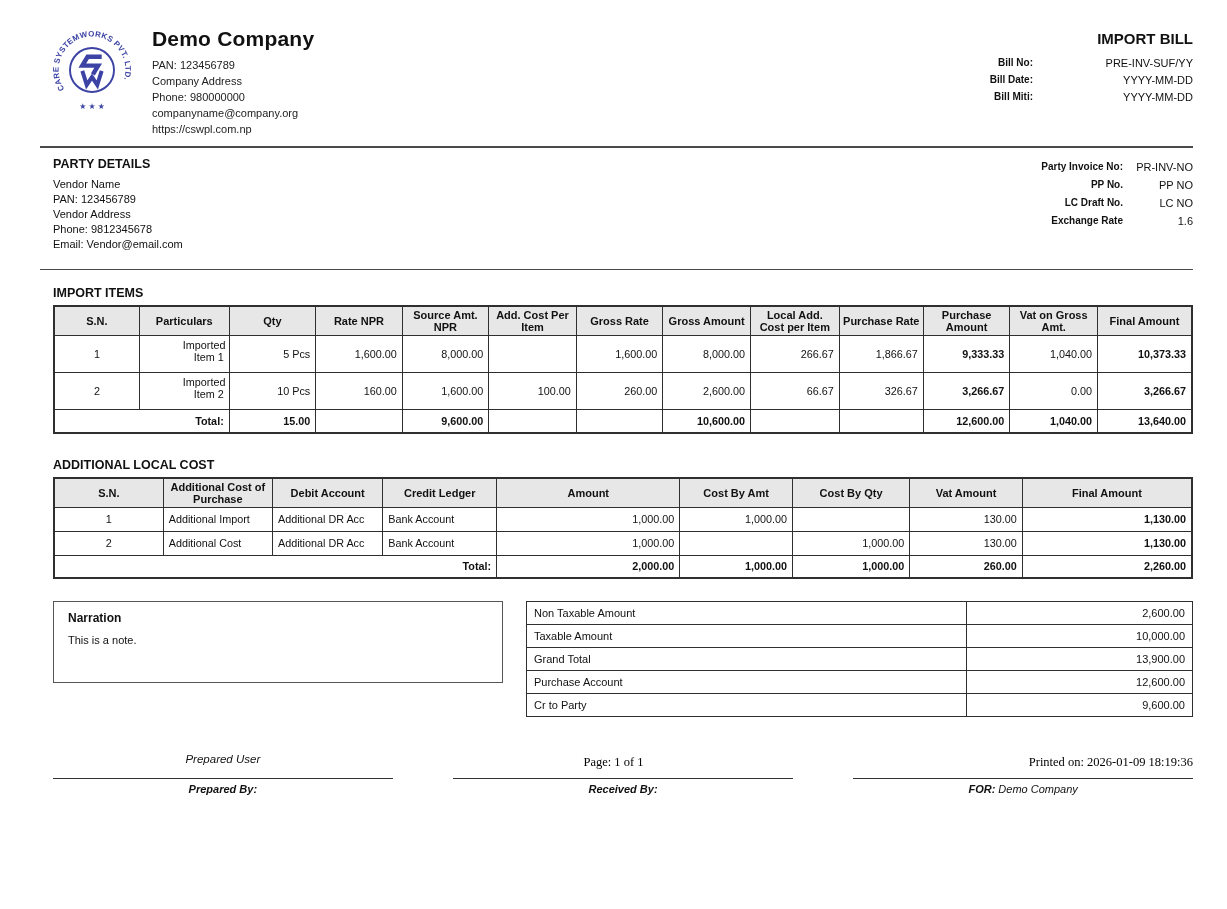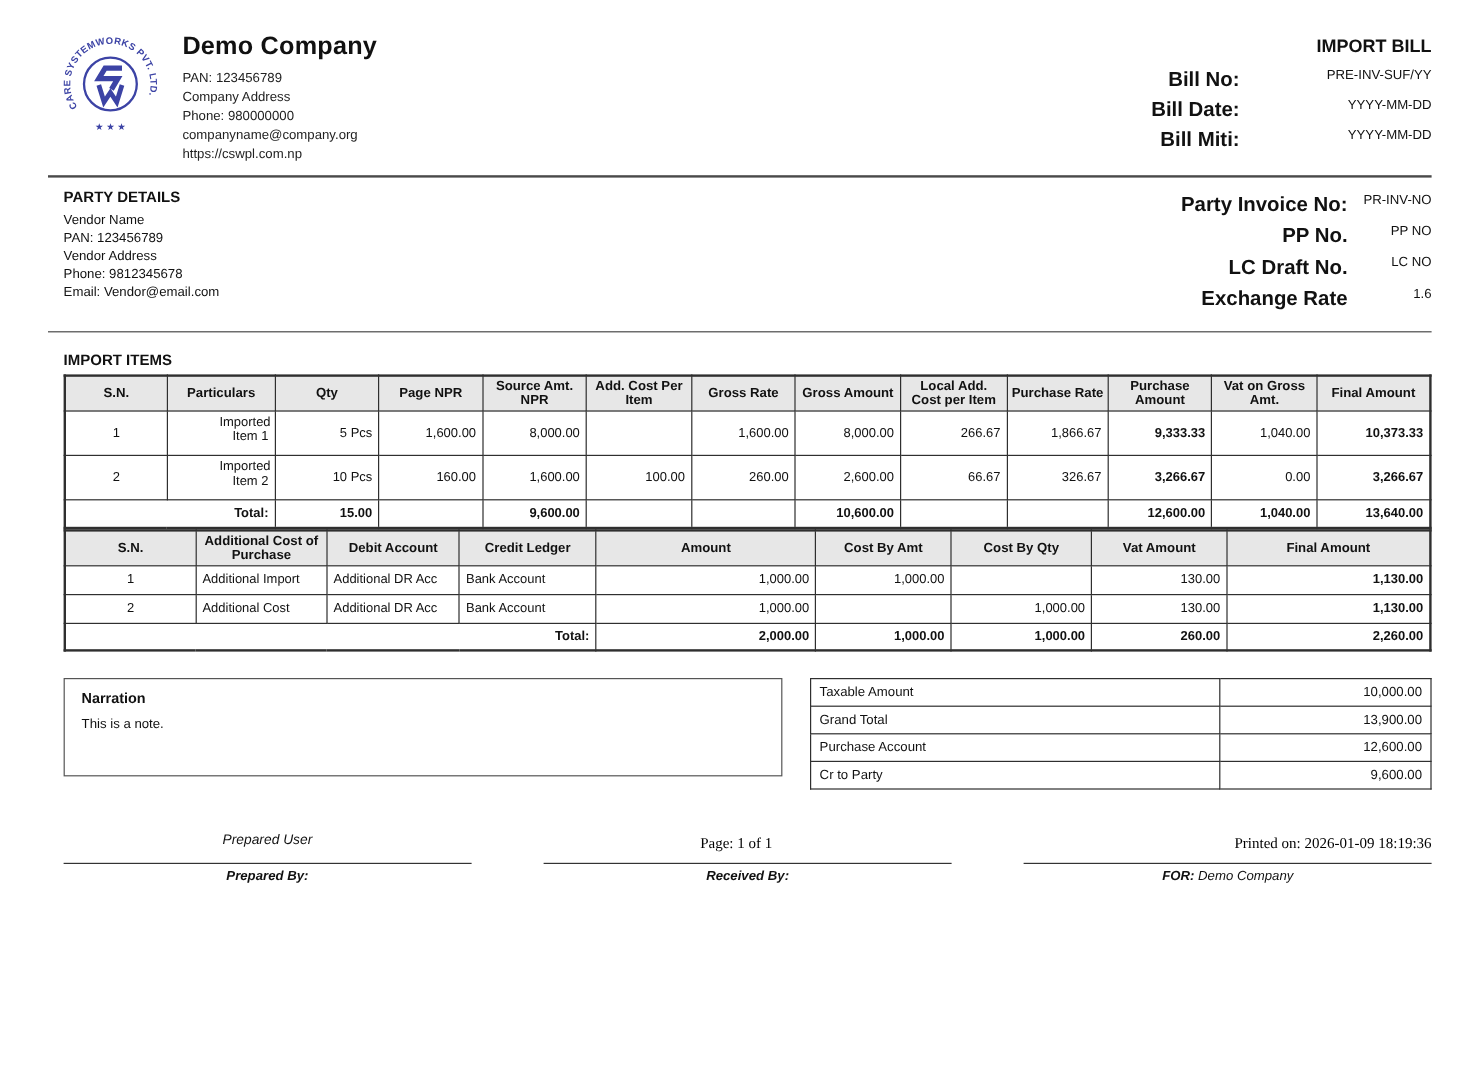--- a/index.html
+++ b/index.html
@@ -20,21 +20,21 @@
   .logo-stroke { stroke:var(--brand-blue,#3c43a5); fill:none; }
   .logo-fill { fill:var(--brand-blue,#3c43a5); }
   .company-block { padding-top:5px; }
   .company-name { font-size:21px; font-weight:bold; margin-bottom:6px; letter-spacing:.2px; }
   .company-line { font-size:11px; line-height:16px; color:#222; }
 
   .header-right { text-align:right; padding-top:8px; width:330px; }
   .bill-title { font-size:15px; font-weight:bold; margin-bottom:10px; }
   .kv { display:grid; grid-template-columns:1fr 100px; column-gap:60px; row-gap:5px; }
   .kv.party-kv { grid-template-columns:1fr 70px; column-gap:0; row-gap:6px; }
-  .kv-label { font-weight:bold; font-size:17px; text-align:right; white-space:nowrap; }
+  .kv-label { font-weight:bold; font-size:10px; text-align:right; white-space:nowrap; }
   .kv-value { font-size:11px; text-align:right; white-space:nowrap; }
 
   .rule { border-top:2px solid #4a4a4a; margin:9px 0 0 -13px; }
   .rule.thin { border-top-width:1.5px; }
 
   
   .party { display:flex; justify-content:space-between; margin-top:9px; padding-bottom:8px; }
   .party-heading { font-size:12.5px; font-weight:bold; margin-bottom:6px; }
   .party-line { font-size:11px; line-height:15px; }
   .party-right { width:330px; padding-top:4px; }
@@ -55,21 +55,21 @@
   tr.total td { height:23px; font-weight:bold; }
   td.ctr { text-align:center; }
   td.num { text-align:right; }
   td.lft { text-align:left; }
   td.part { text-align:right; vertical-align:top; padding-top:3px;padding-left:43px; }
   .b { font-weight:bold; }
 
   
   .bottom-row { display:flex; gap:23px; margin-top:22px; align-items:flex-start; }
   .narration-box {
-    width:599px; height:82px; box-sizing:border-box;
+    width:450px; height:82px; box-sizing:border-box;
     border:1.5px solid #555; padding:9px 14px; flex:0 0 auto;
   }
   .narr-heading { font-size:12px; font-weight:bold; margin-bottom:9px; }
   .narr-text { font-size:11px; }
   .summary-table { flex:1; border:1.5px solid var(--border-dark,#2f2f2f); }
   .summary-table td { border:1px solid var(--border-dark,#2f2f2f); font-size:11px; height:23px; box-sizing:border-box; padding:2px 7px; }
   .summary-table td.sval { text-align:right; }
 
   
   .sig-row { display:flex; justify-content:space-between; margin-top:36px;font-style:italic; }
@@ -170,21 +170,21 @@
         <col style="width:7.4%">
         <col style="width:7.6%">
         <col style="width:7.7%">
       <col style="width:8.3%">
     </colgroup>
     <thead>
       <tr>
         <th>S.N.</th>
         <th>Particulars</th>
         <th>Qty</th>
-        <th>Page NPR</th>
+        <th>Rate NPR</th>
         <th>Source Amt. NPR</th>
         <th>Add. Cost Per Item</th>
         <th>Gross Rate</th>
         <th>Gross Amount</th>
         <th>Local Add. Cost per Item</th>
         <th>Purchase Rate</th>
         <th>Purchase Amount</th>
         <th>Vat on Gross Amt.</th>
         <th>Final Amount</th>
       </tr>
@@ -230,20 +230,21 @@
         <td class="num">10,600.00</td>
         <td class="num"></td>
         <td class="num"></td>
         <td class="num">12,600.00</td>
         <td class="num">1,040.00</td>
         <td class="num">13,640.00</td>
       </tr>
     </tbody>
   </table>
 
+  <div class="section-heading" style="margin-top:24px">ADDITIONAL LOCAL COST</div>
   <table class="grid-table add-table">
     <colgroup>
       <col style="width:9.6%">
         <col style="width:9.6%">
         <col style="width:9.7%">
         <col style="width:10%">
       <col style="width:16.1%">
         <col style="width:9.9%">
         <col style="width:10.3%">
         <col style="width:9.9%">
@@ -301,20 +302,24 @@
       <div class="narr-heading">Narration</div>
       <div class="narr-text">This is a note.</div>
     </div>
     <table class="summary-table">
       <colgroup>
           <col style="width:66%">
           <col style="width:34%">
         </colgroup>
       <tbody>
         <tr>
+          <td class="slabel">Non Taxable Amount</td>
+          <td class="sval">2,600.00</td>
+        </tr>
+        <tr>
           <td class="slabel">Taxable Amount</td>
           <td class="sval">10,000.00</td>
         </tr>
         <tr>
           <td class="slabel">Grand Total</td>
           <td class="sval">13,900.00</td>
         </tr>
         <tr>
           <td class="slabel">Purchase Account</td>
           <td class="sval">12,600.00</td>

